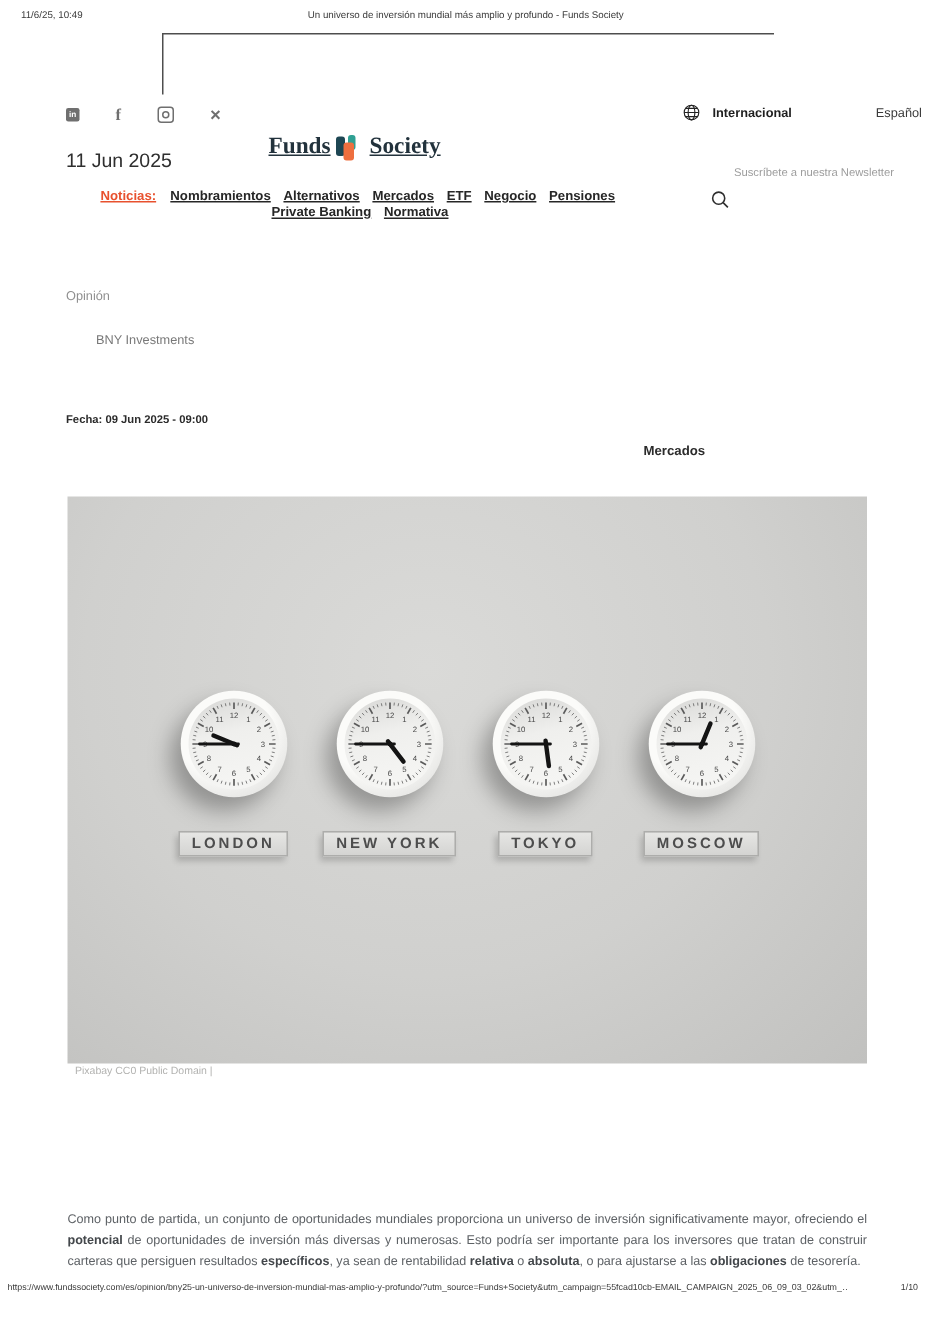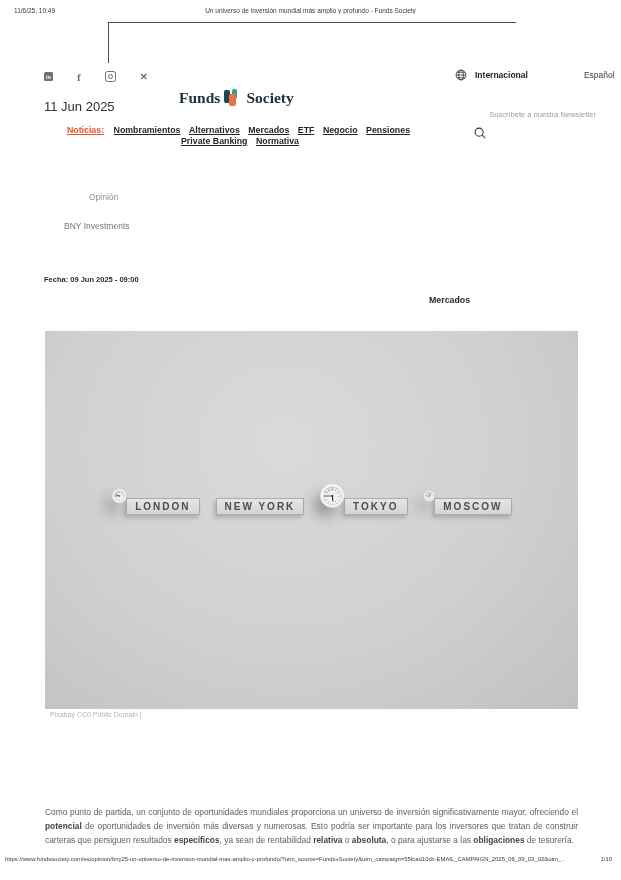--- a/index.html
+++ b/index.html
@@ -22,50 +22,50 @@
   .ig-dot{width:3.2px;height:3.2px;border:1.2px solid #6f6f6f;border-radius:50%;}
   .xx{font-size:9.5px;font-weight:bold;}
 
   .lang{position:absolute;left:455px;top:69px;display:flex;align-items:center;font-size:8.5px;color:#1f1f1f;cursor:pointer;}
   .globe{margin-right:8px;display:inline-flex;}
   .lang-region{font-weight:bold;margin-right:17px;}
   .lang-lang{margin-right:6px;color:#3a3a3a;padding-left:39px;}
 
   .pub-date{position:absolute;left:44px;top:99px;font-size:13px;color:#2f2f2f;}
 
-  .logo{position:absolute;left:179px;top:89px;display:flex;align-items:flex-start;gap:4px;
-        font-family:"Liberation Serif",serif;font-weight:bold;font-size:15.5px;color:#22323c;cursor:pointer;}
+  .logo{position:absolute;left:179px;top:89px;display:flex;align-items:flex-end;gap:4px;
+        font-family:"Liberation Serif",serif;font-weight:bold;font-size:15.5px;color:#22323c;cursor:pointer;text-decoration:underline;}
   .logo-mark{position:relative;width:18px;height:17px;display:inline-block;}
   .logo-mark i{position:absolute;display:block;border-radius:2px;}
   .b1{left:0;top:1px;width:6px;height:13px;background:var(--logo-dark,#1d4653);}
   .b2{left:8px;top:0;width:5px;height:10px;background:var(--logo-teal,#2fa093);}
   .b3{left:5px;top:5px;width:7px;height:12px;background:var(--logo-orange,#ee6f3f);}
 
   .newsletter{position:absolute;right:25px;top:110px;font-size:7.5px;color:#9c9c9c;cursor:pointer;}
 
   .nav{position:absolute;left:60px;top:125px;width:360px;text-align:center;
        font-size:8.8px;font-weight:bold;line-height:11px;color:#262626;}
   .nav-prefix{color:var(--accent,#e8512e);text-decoration:underline;margin-right:4px;cursor:pointer;}
   .nav-item{text-decoration:underline;margin:0 3px;cursor:pointer;white-space:nowrap;}
 
   .search{position:absolute;left:473px;top:126px;width:14px;height:14px;cursor:pointer;}
 
   
-  .section-label{position:absolute;left:44px;top:192px;font-size:8.5px;color:#8f8f8f;cursor:pointer;margin-left:45px;}
+  .section-label{position:absolute;left:44px;top:192px;font-size:8.5px;color:#8f8f8f;cursor:pointer;}
   .author{position:absolute;left:44px;top:221px;font-size:8.5px;color:#787878;cursor:pointer;padding-left:20px;}
   .title{position:absolute;left:44px;top:234px;width:510px;margin:0;
          font-family:"Liberation Serif",serif;font-size:16px;font-weight:bold;color:#1c1c1c;letter-spacing:.1px;}
   .fecha{position:absolute;left:44px;top:275px;font-size:7.5px;font-weight:bold;color:#2b2b2b;text-align:right;}
   .share{position:absolute;left:429px;top:295px;font-size:8.8px;font-weight:bold;color:#2b2b2b;cursor:pointer;}
 
   
   .hero{position:absolute;left:45px;top:331px;width:533px;height:378px;
         background:radial-gradient(ellipse at 45% 30%, #dadad8 0%, #d0d0ce 55%, #c1c1bf 100%);}
   .clock-row{position:absolute;left:0;top:128px;width:100%;display:flex;justify-content:center;gap:16px;}
-  .clock-col{width:88px;display:flex;flex-direction:row;align-items:center;}
+  .clock-col{width:88px;display:flex;flex-direction:column;align-items:center;}
   .clock{width:74px;height:74px;filter:drop-shadow(-7px 9px 7px rgba(0,0,0,.30));}
   .clock-label{margin-top:21px;font-size:10px;font-weight:bold;letter-spacing:2px;color:#4d4d4d;
                background:linear-gradient(180deg,#e6e6e4,#d4d4d2);border:1px solid #adadab;
                padding:2px 8px;box-shadow:-2px 3px 4px rgba(0,0,0,.18);white-space:nowrap;}
 
   .caption{position:absolute;left:50px;top:711px;font-size:7px;color:#b2b2b0;}
 
   
   .body{position:absolute;left:45px;top:806px;width:533px;margin:0;
         font-size:8.4px;line-height:13.8px;color:#5d6165;text-align:justify;}

